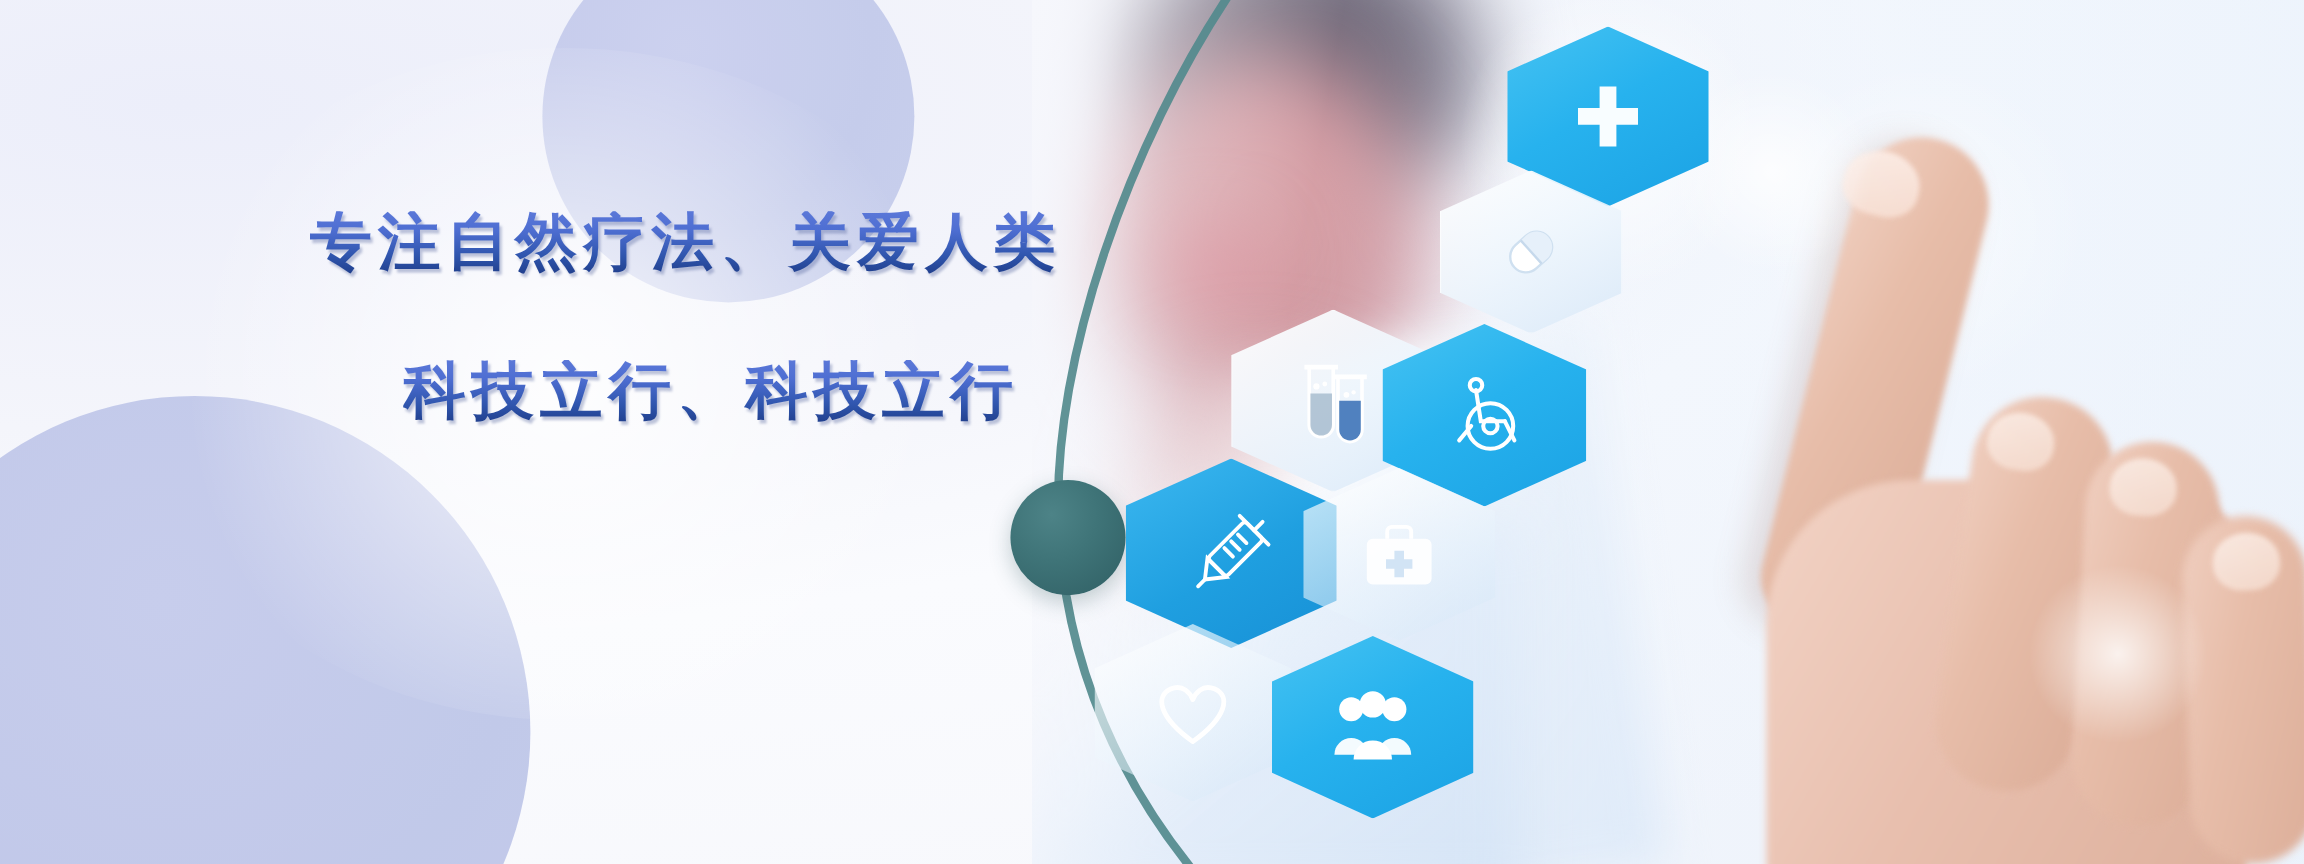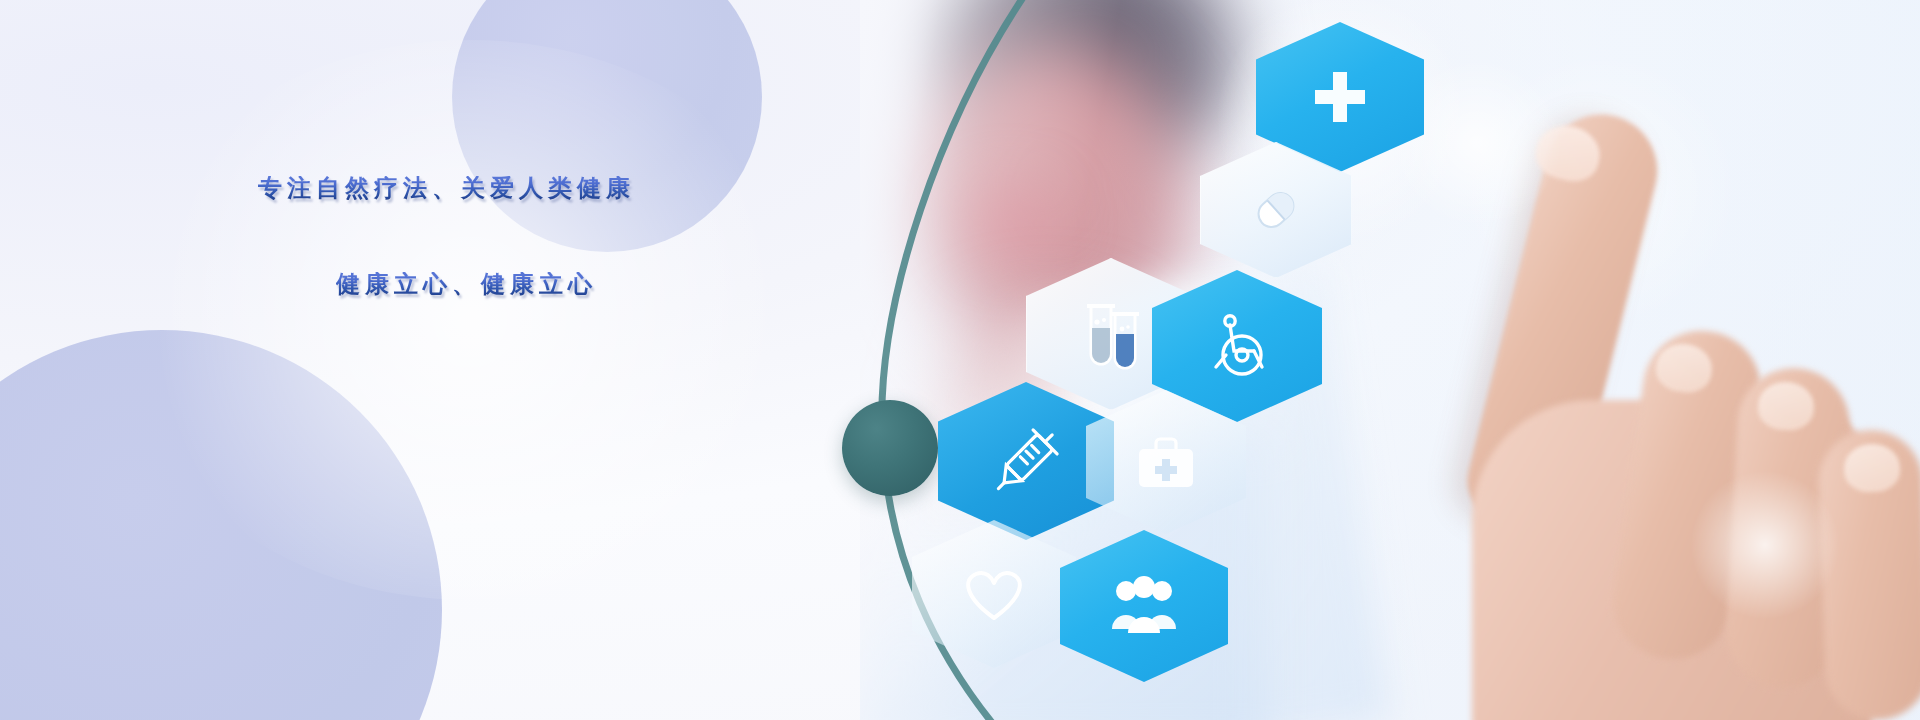--- a/index.html
+++ b/index.html
@@ -33,21 +33,21 @@
     width:700px;height:560px;left:120px;top:40px;
     background:radial-gradient(circle at 50% 50%, rgba(255,255,255,.85) 0%, rgba(255,255,255,0) 70%);
   }
 
   
   #headline{
     position:absolute;left:258px;top:176px;width:620px;z-index:14;
   }
   .line{
     font-weight:700;
-    font-size:24px;
+    font-size:52px;
     letter-spacing:5px;
     line-height:1;
     white-space:nowrap;
     background:linear-gradient(180deg,#5b78d8 0%,#4e6ed2 30%,#2f55ad 72%,#21408e 100%);
     -webkit-background-clip:text;
     background-clip:text;
     color:transparent;
     -webkit-text-fill-color:transparent;
     filter:drop-shadow(2px 3px 1px rgba(90,105,160,.38));
   }
@@ -322,16 +322,16 @@
           <path d="M6 54 a14 14 0 0 1 28 0 z" opacity=".95"></path>
           <path d="M42 54 a14 14 0 0 1 28 0 z" opacity=".95"></path>
           <path d="M22 58 a16 16 0 0 1 32 0 z"></path>
         </g>
       </svg>
     </div>
   </div>
 
   <div id="headline">
     <div class="line" id="line1">专注自然疗法、关爱人类健康</div>
-    <div class="line" id="line2">健康立心、健康立心</div>
+    <div class="line" id="line2">科技立行、科技立行</div>
   </div>
 
 </div>
 
 </body></html>

